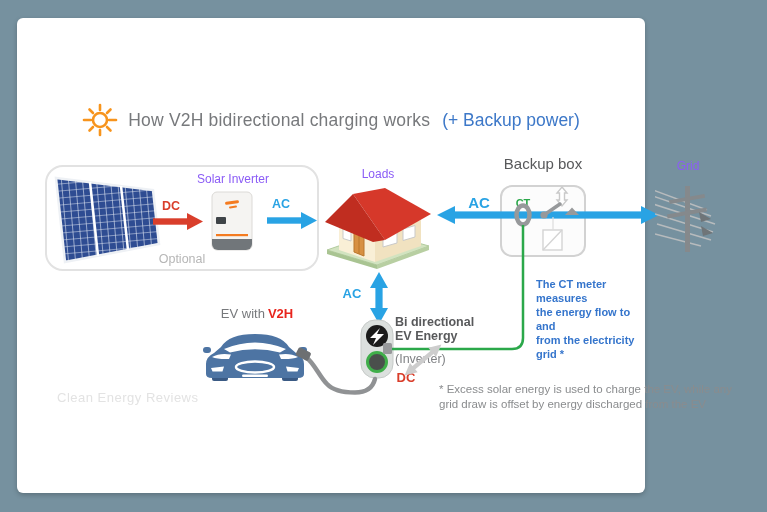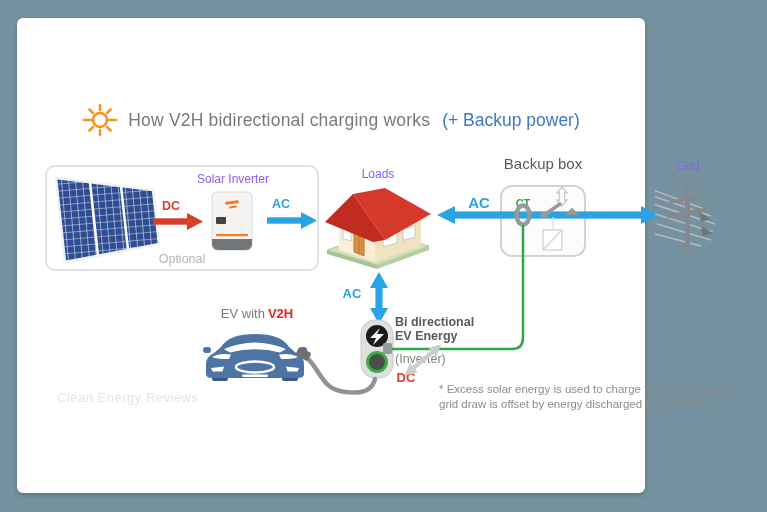--- a/index.html
+++ b/index.html
@@ -4,21 +4,21 @@
 <style>
   html,body{margin:0;padding:0;}
   .stage{position:relative;width:767px;height:512px;background:#76919f;font-family:"Liberation Sans",sans-serif;overflow:hidden;}
   .card{position:absolute;left:17px;top:18px;width:628px;height:475px;background:#ffffff;border-radius:6px;box-shadow:0 2px 5px rgba(0,0,0,.22);}
   .abs{position:absolute;}
   
   .title-row{left:0;top:84px;width:100%;display:flex;justify-content:center;align-items:center;gap:10px;}
   .title-text{font-size:17.5px;color:#77797c;letter-spacing:.2px;}
   .title-hl{font-size:17.5px;color:#3d78c8;margin-left:2px;text-align:center;}
   
-  .group-box{left:28px;top:147px;width:270px;height:102px;border:2px solid #e2e2e2;border-radius:10px;}
+  .group-box{left:28px;top:147px;width:270px;height:102px;border:2px solid #e2e2e2;border-radius:18px;}
   .optional-label{position:absolute;bottom:3px;left:0;width:100%;text-align:center;font-size:12.5px;color:#b6b6b6;}
   
   .sec-label{font-size:12px;color:#8b5cf6;text-align:center;}
   .lbl-inverter{left:171px;top:154px;width:90px;}
   .lbl-loads{left:311px;top:149px;width:100px;text-align:center;}
   .lbl-grid{left:638px;top:141px;width:66px;}
   
   .flow-label{font-weight:bold;text-align:center;font-size:12.5px;}
   .blue{color:#29a3e4;} .red{color:#d93e2b;}
   .lbl-dc1{left:139px;top:181px;width:30px;}
@@ -207,18 +207,21 @@
       <rect x="366" y="325" width="9" height="11" rx="1.5" fill="#97999b"></rect>
       <g transform="rotate(-40 406 342)" fill="#cdcdcd">
         <rect x="391" y="339.8" width="30" height="4.4"></rect>
         <polygon points="382,342 394,336 394,348"></polygon>
         <polygon points="430,342 418,336 418,348"></polygon>
       </g>
       <path d="M288,338 C298,346 302,358 310,366 C316,372.5 328,374.5 338,374.5 C351,374.5 356,369 358,361" fill="none" stroke="#909294" stroke-width="4.5" stroke-linecap="round"></path>
       <rect x="279" y="332" width="14" height="9" rx="2" fill="#6d7072" transform="rotate(27 287 337)"></rect>
     </svg>
 
+    <div class="abs ct-note">The CT meter measures
+the energy flow to and
+from the electricity grid *</div>
     <div class="abs footnote">* Excess solar energy is used to charge the EV, while any
 grid draw is offset by energy discharged from the EV</div>
     <div class="abs watermark">Clean Energy Reviews</div>
 
   </div>
 </div>
 
 </body></html>

